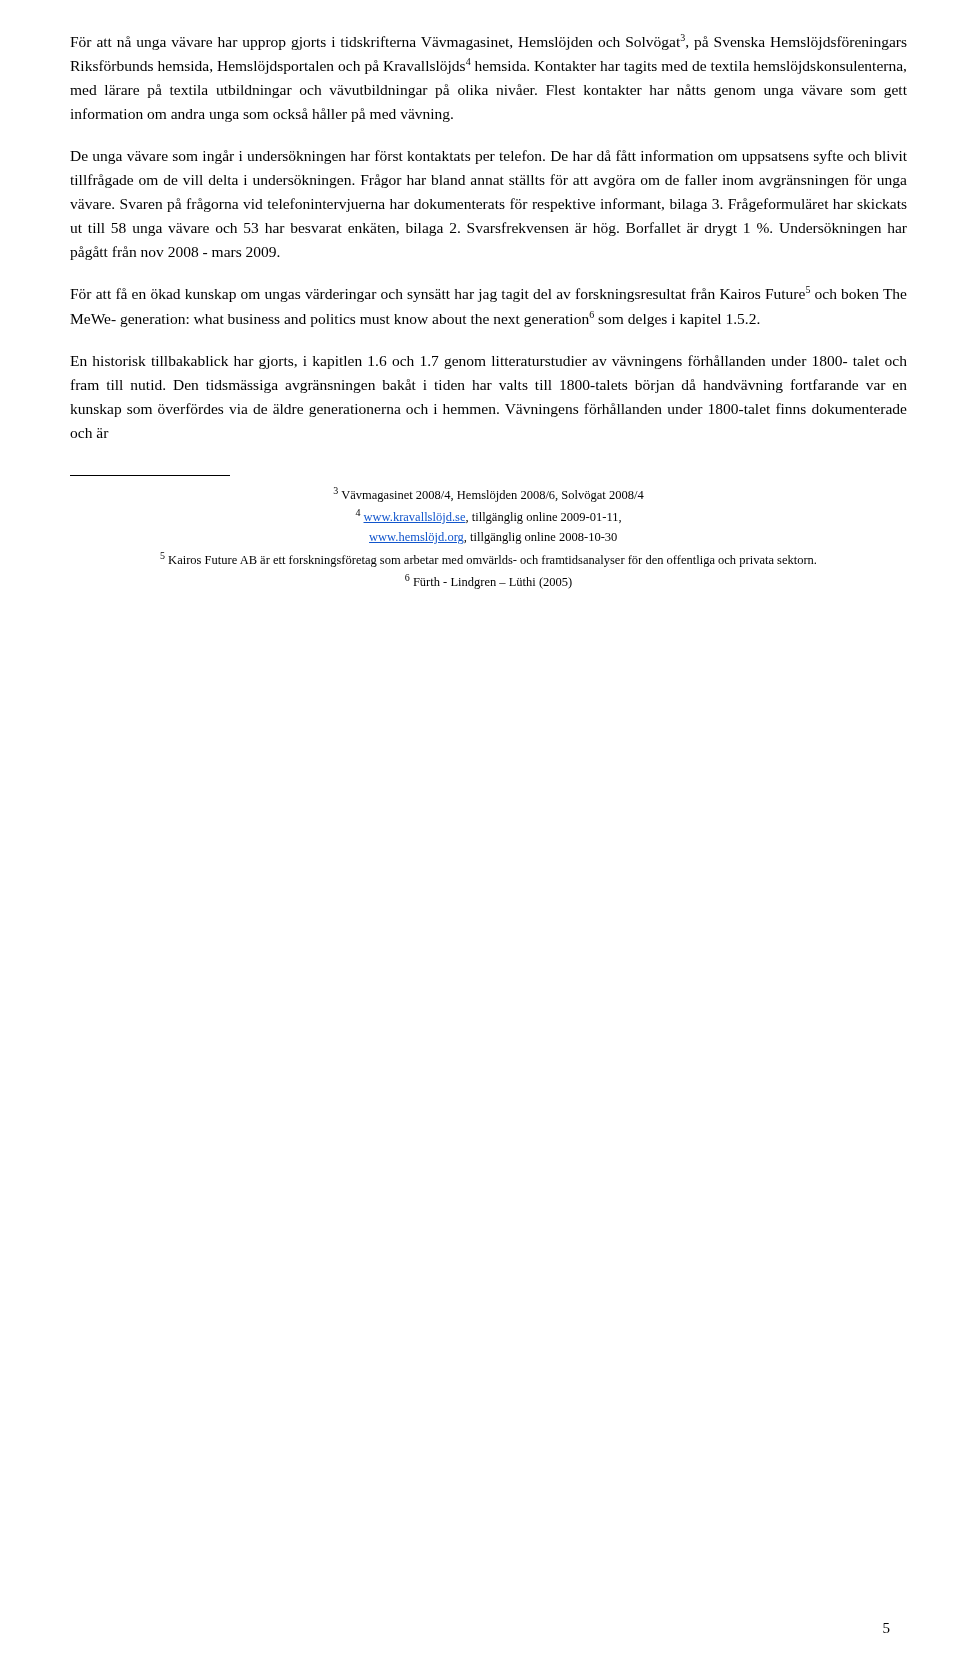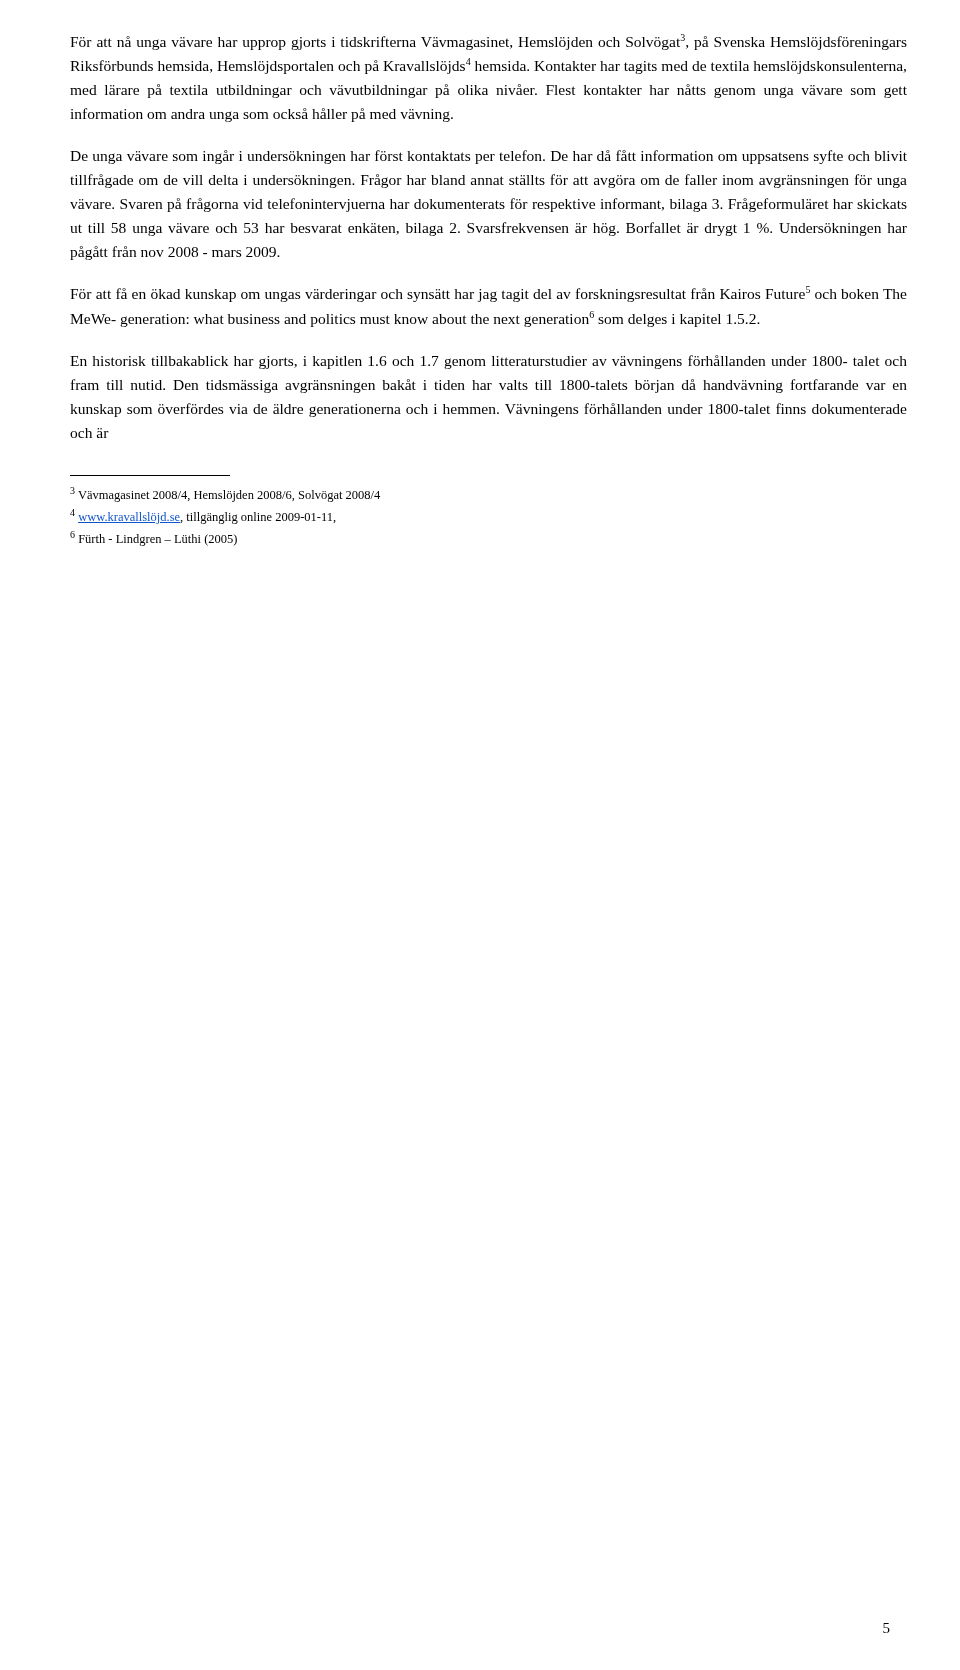--- a/index.html
+++ b/index.html
@@ -37,20 +37,21 @@
       width: 160px;
       margin-top: 30px;
       margin-bottom: 8px;
     }
     .footnotes {
       font-size: 12.5px;
       line-height: 1.45;
     }
     .footnotes p {
       margin-bottom: 2px;
+      text-align: center;
     }
     .footnote-link {
       color: #1155CC;
     }
     sup {
       font-size: 10px;
       vertical-align: super;
     }
     .page-number {
       position: absolute;
@@ -87,18 +88,24 @@
   <hr class="footnote-divider">
 
   <div class="footnotes">
     <p>
       <sup>3</sup> Vävmagasinet 2008/4, Hemslöjden 2008/6, Solvögat 2008/4
     </p>
     <p>
       <sup>4</sup> <a class="footnote-link" href="#">www.kravallslöjd.se</a>, tillgänglig online 2009-01-11,
     </p>
     <p>
+      &nbsp;&nbsp;&nbsp;<a class="footnote-link" href="#">www.hemslöjd.org</a>, tillgänglig online 2008-10-30
+    </p>
+    <p>
+      <sup>5</sup> Kairos Future AB är ett forskningsföretag som arbetar med omvärlds- och framtidsanalyser för den offentliga och privata sektorn.
+    </p>
+    <p>
       <sup>6</sup> Fürth - Lindgren – Lüthi (2005)
     </p>
   </div>
 
   <div class="page-number">5</div>
 </div>
 
 </body></html>

